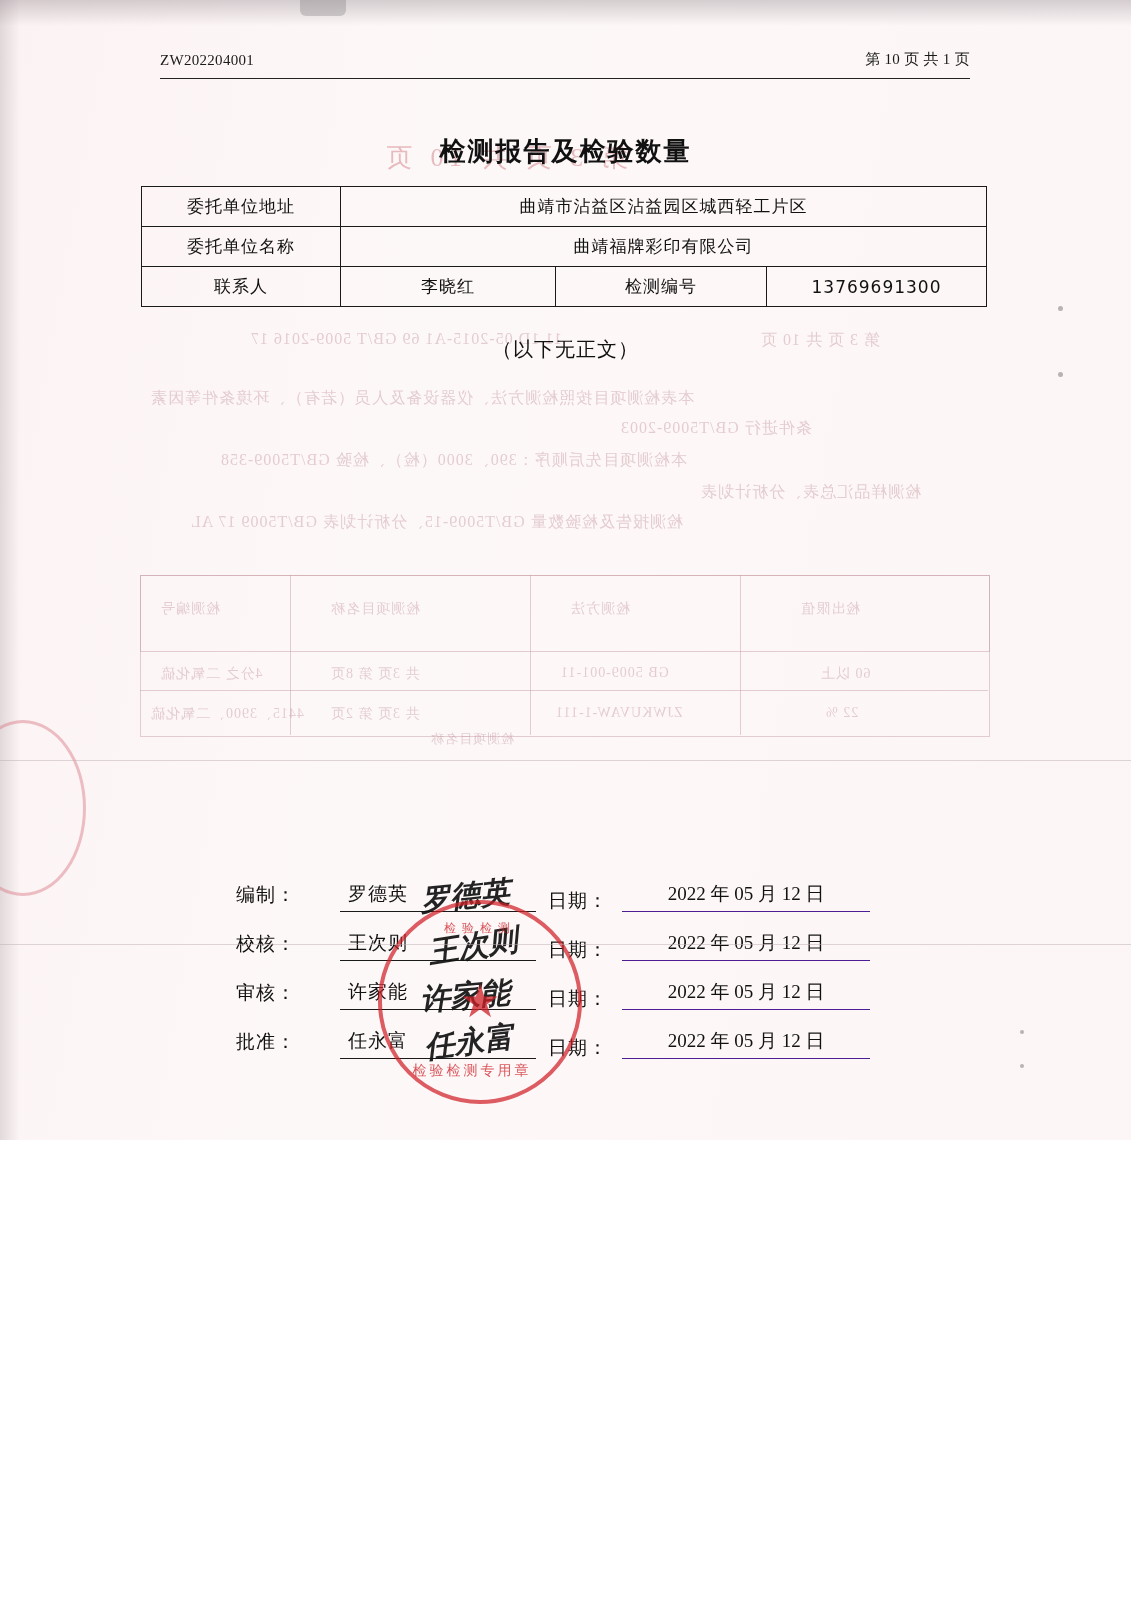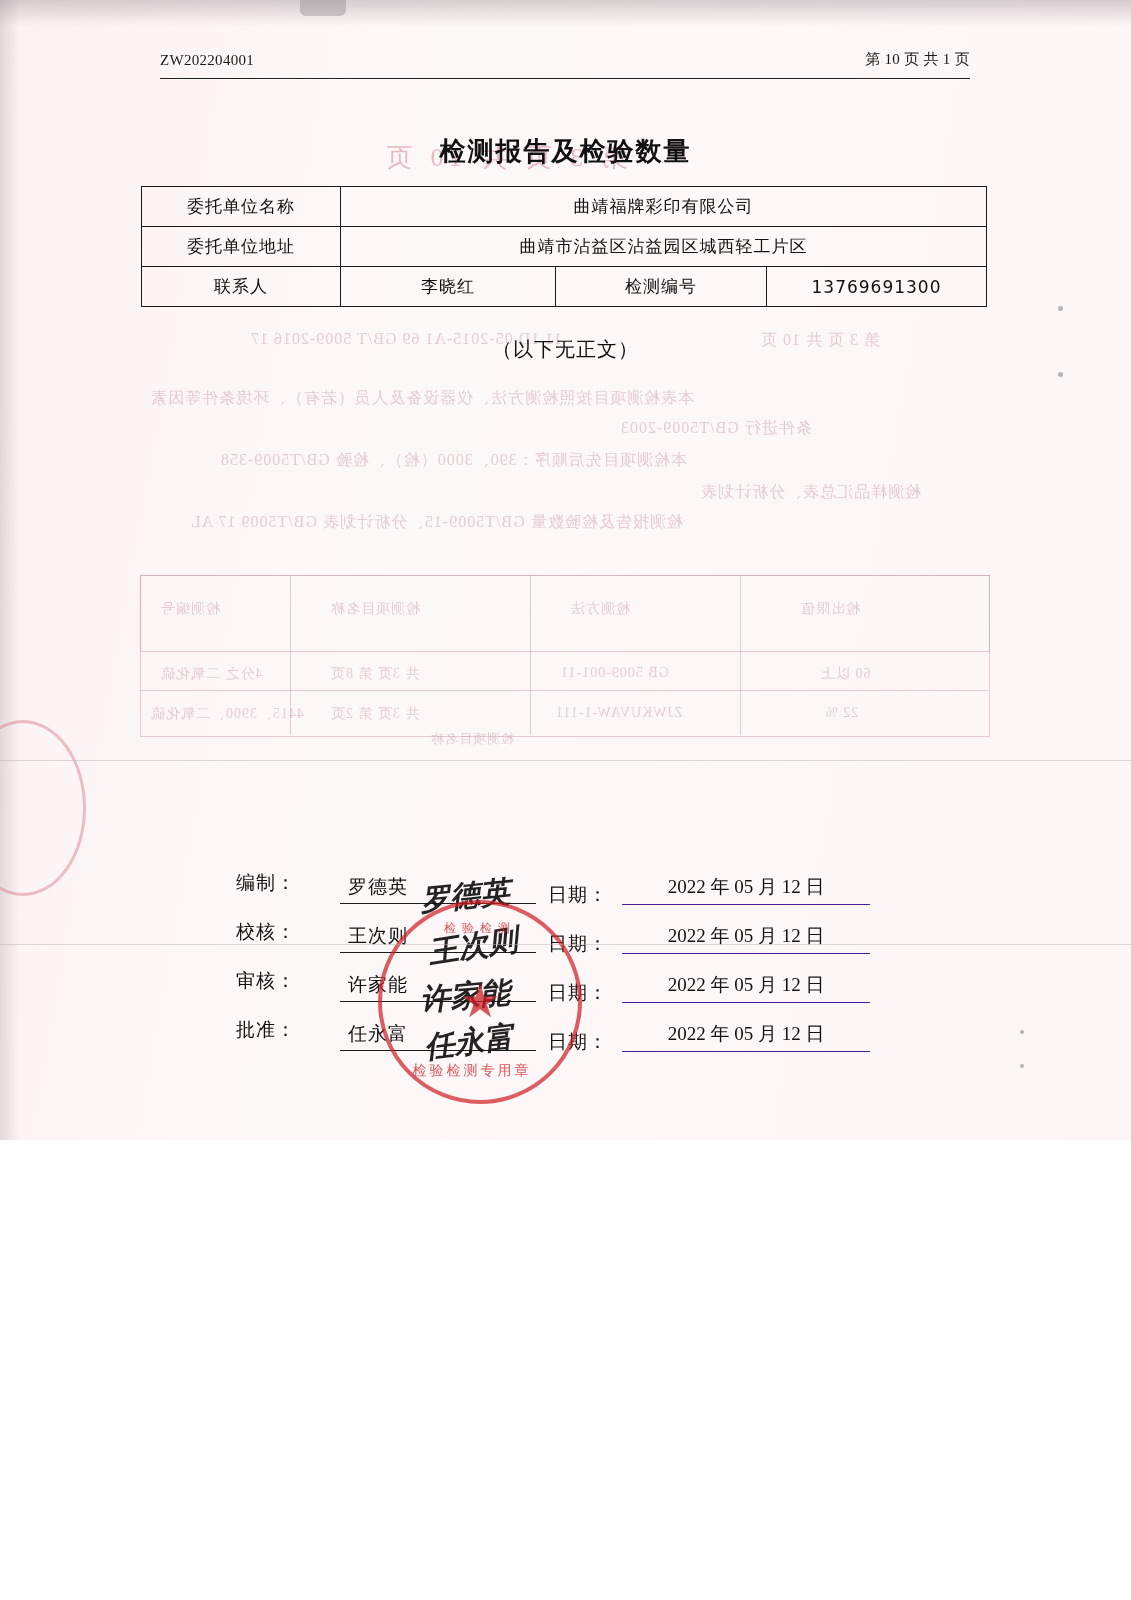--- a/index.html
+++ b/index.html
@@ -146,21 +146,21 @@
 
   
   .sig-block {
     position: absolute;
     top: 870px;
     left: 236px;
     width: 650px;
   }
   .sig-row {
     display: flex;
-    align-items: flex-start;
+    align-items: center;
     height: 49px;
     position: relative;
   }
   .sig-label {
     width: 104px;
     font-family: "DejaVu Sans", sans-serif;
     font-size: 19px;
     letter-spacing: 1px;
     color: #111;
   }
@@ -330,26 +330,26 @@
   <div class="ghost" style="top:705px; left:330px; font-size:14px;">共 3页 第 2页</div>
   <div class="ghost" style="top:705px; left:555px; font-size:14px;">ZJWKUVAW-1-111</div>
   <div class="ghost" style="top:705px; left:825px; font-size:14px;">22 %</div>
   <div class="ghost" style="top:730px; left:430px; font-size:13px;">检测项目名称</div>
 
   <div class="doc-title">检测报告及检验数量</div>
 
   <table class="info-table">
     <tbody>
       <tr>
+        <td class="label">委托单位地址</td>
+        <td class="value" colspan="3">曲靖市沾益区沾益园区城西轻工片区</td>
+      </tr>
+      <tr>
         <td class="label">委托单位名称</td>
         <td class="value" colspan="3">曲靖福牌彩印有限公司</td>
-      </tr>
-      <tr>
-        <td class="label">委托单位地址</td>
-        <td class="value" colspan="3">曲靖市沾益区沾益园区城西轻工片区</td>
       </tr>
       <tr>
         <td class="label">联系人</td>
         <td class="value" style="width:212px;">李晓红</td>
         <td class="label" style="width:208px;">检测编号</td>
         <td class="value">13769691300</td>
       </tr>
     </tbody>
   </table>
 

